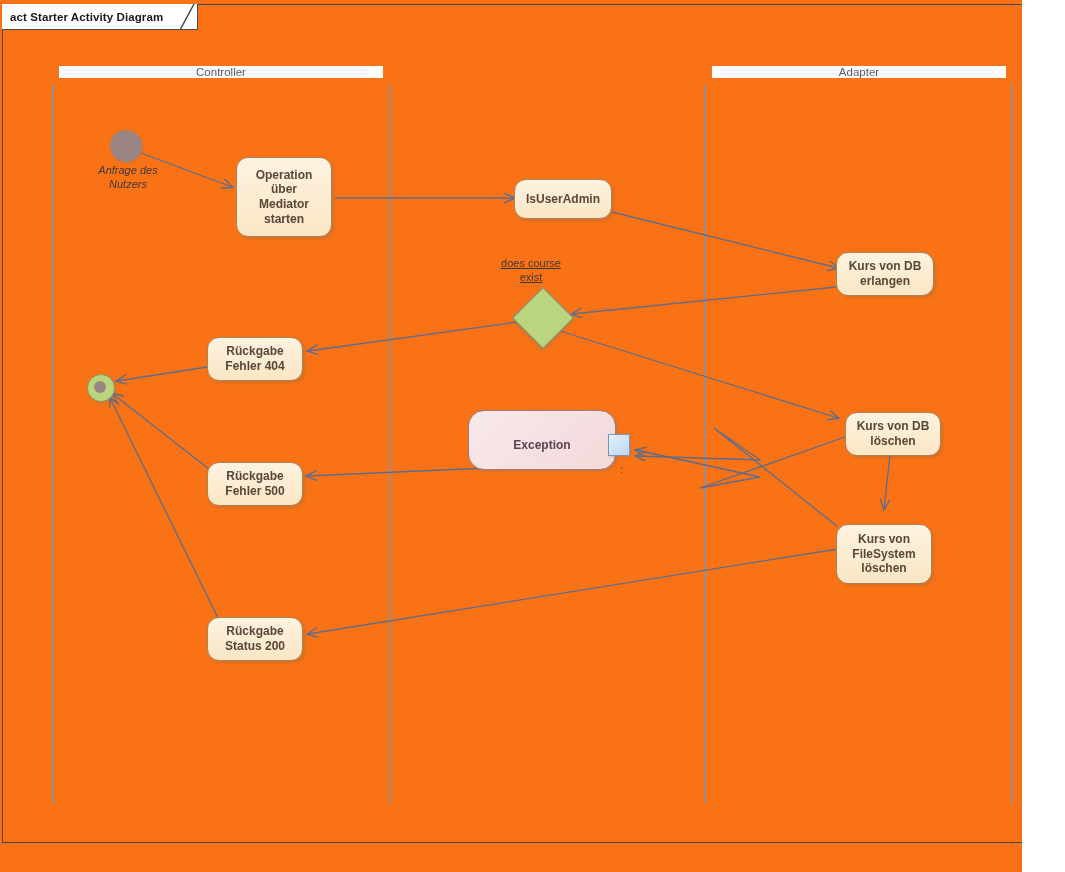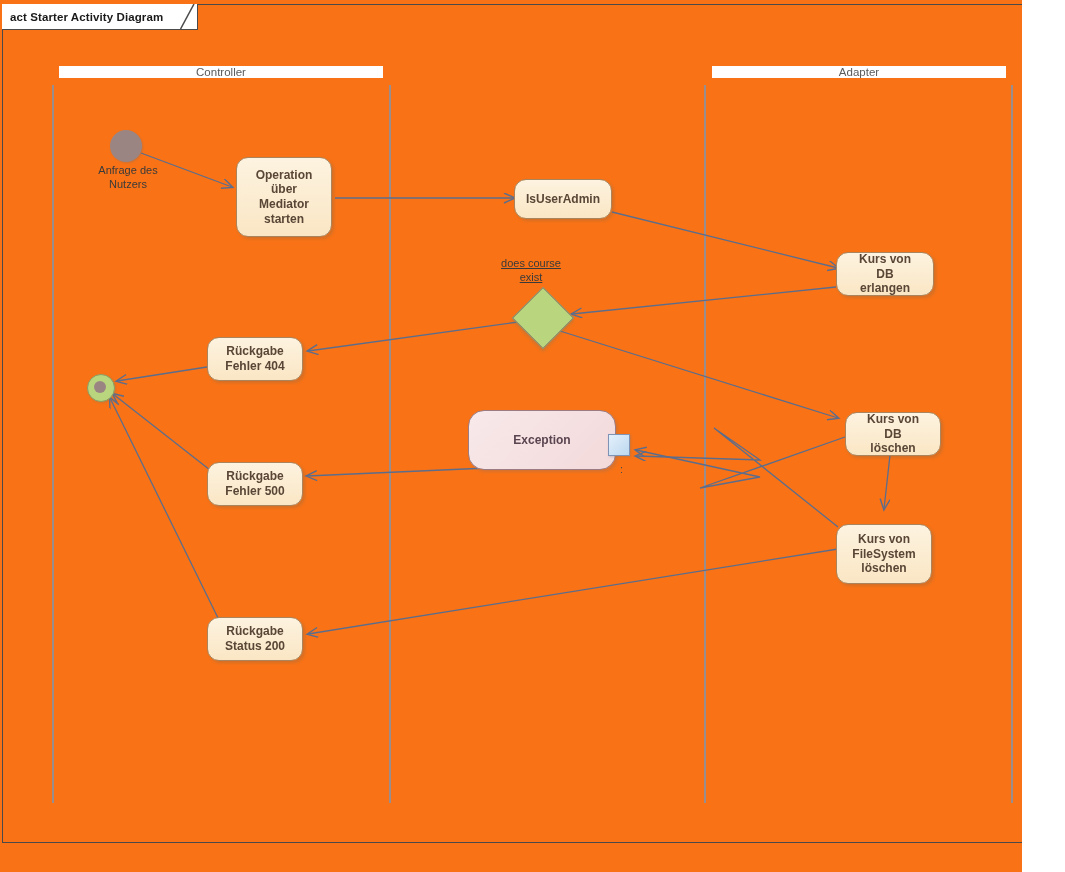--- a/index.html
+++ b/index.html
@@ -17,29 +17,29 @@
   
   .lane-head{position:absolute;box-sizing:border-box;border:7px solid #f97316;background:#ffffff;
     display:flex;align-items:center;justify-content:center;font-size:11.5px;color:#5a5a5a;}
   .lane-divider{position:absolute;width:2px;background:#9a8d8d;}
 
   
   .node{position:absolute;box-sizing:border-box;border:1px solid #a9845c;border-radius:12px;
     background:linear-gradient(180deg,#fdf3e0 0%,#fae6c4 100%);
     box-shadow:2px 2px 3px rgba(120,100,80,.28);
     display:flex;align-items:center;justify-content:center;text-align:center;
-    font-size:12px;font-weight:bold;color:#5a4636;line-height:1.22;padding:12px;}
+    font-size:12px;font-weight:bold;color:#5a4636;line-height:1.22;padding:2px;}
   .node.exception{border-color:#9c7b82;border-radius:16px;
     background:linear-gradient(135deg,#f8e9ea 0%,#f3d9da 100%);
     box-shadow:2px 2px 3px rgba(130,110,110,.28);color:#5a4450;font-weight:bold;}
 
   
   .start-node{position:absolute;border-radius:50%;background:#9b8583;
     box-shadow:1px 1px 2px rgba(120,110,110,.35);}
-  .start-label{position:absolute;font-size:11px;color:#3a3a3a;text-align:center;line-height:1.25;}
+  .start-label{position:absolute;font-size:11px;color:#3a3a3a;text-align:center;line-height:1.25;font-style:italic;}
   .end-node{position:absolute;border-radius:50%;background:#b9d67e;border:1.5px solid #8d9c63;
     box-shadow:1px 1px 2px rgba(120,120,100,.3);}
   .end-dot{position:absolute;border-radius:50%;background:#9b8583;}
 
   
   .decision{position:absolute;background:#b9d67e;border:1px solid #8a7a62;
     transform:rotate(45deg);box-shadow:2px 2px 3px rgba(120,120,100,.3);}
   .decision-label{position:absolute;font-size:11px;color:#3a3a3a;text-align:center;line-height:1.28;}
 
   

